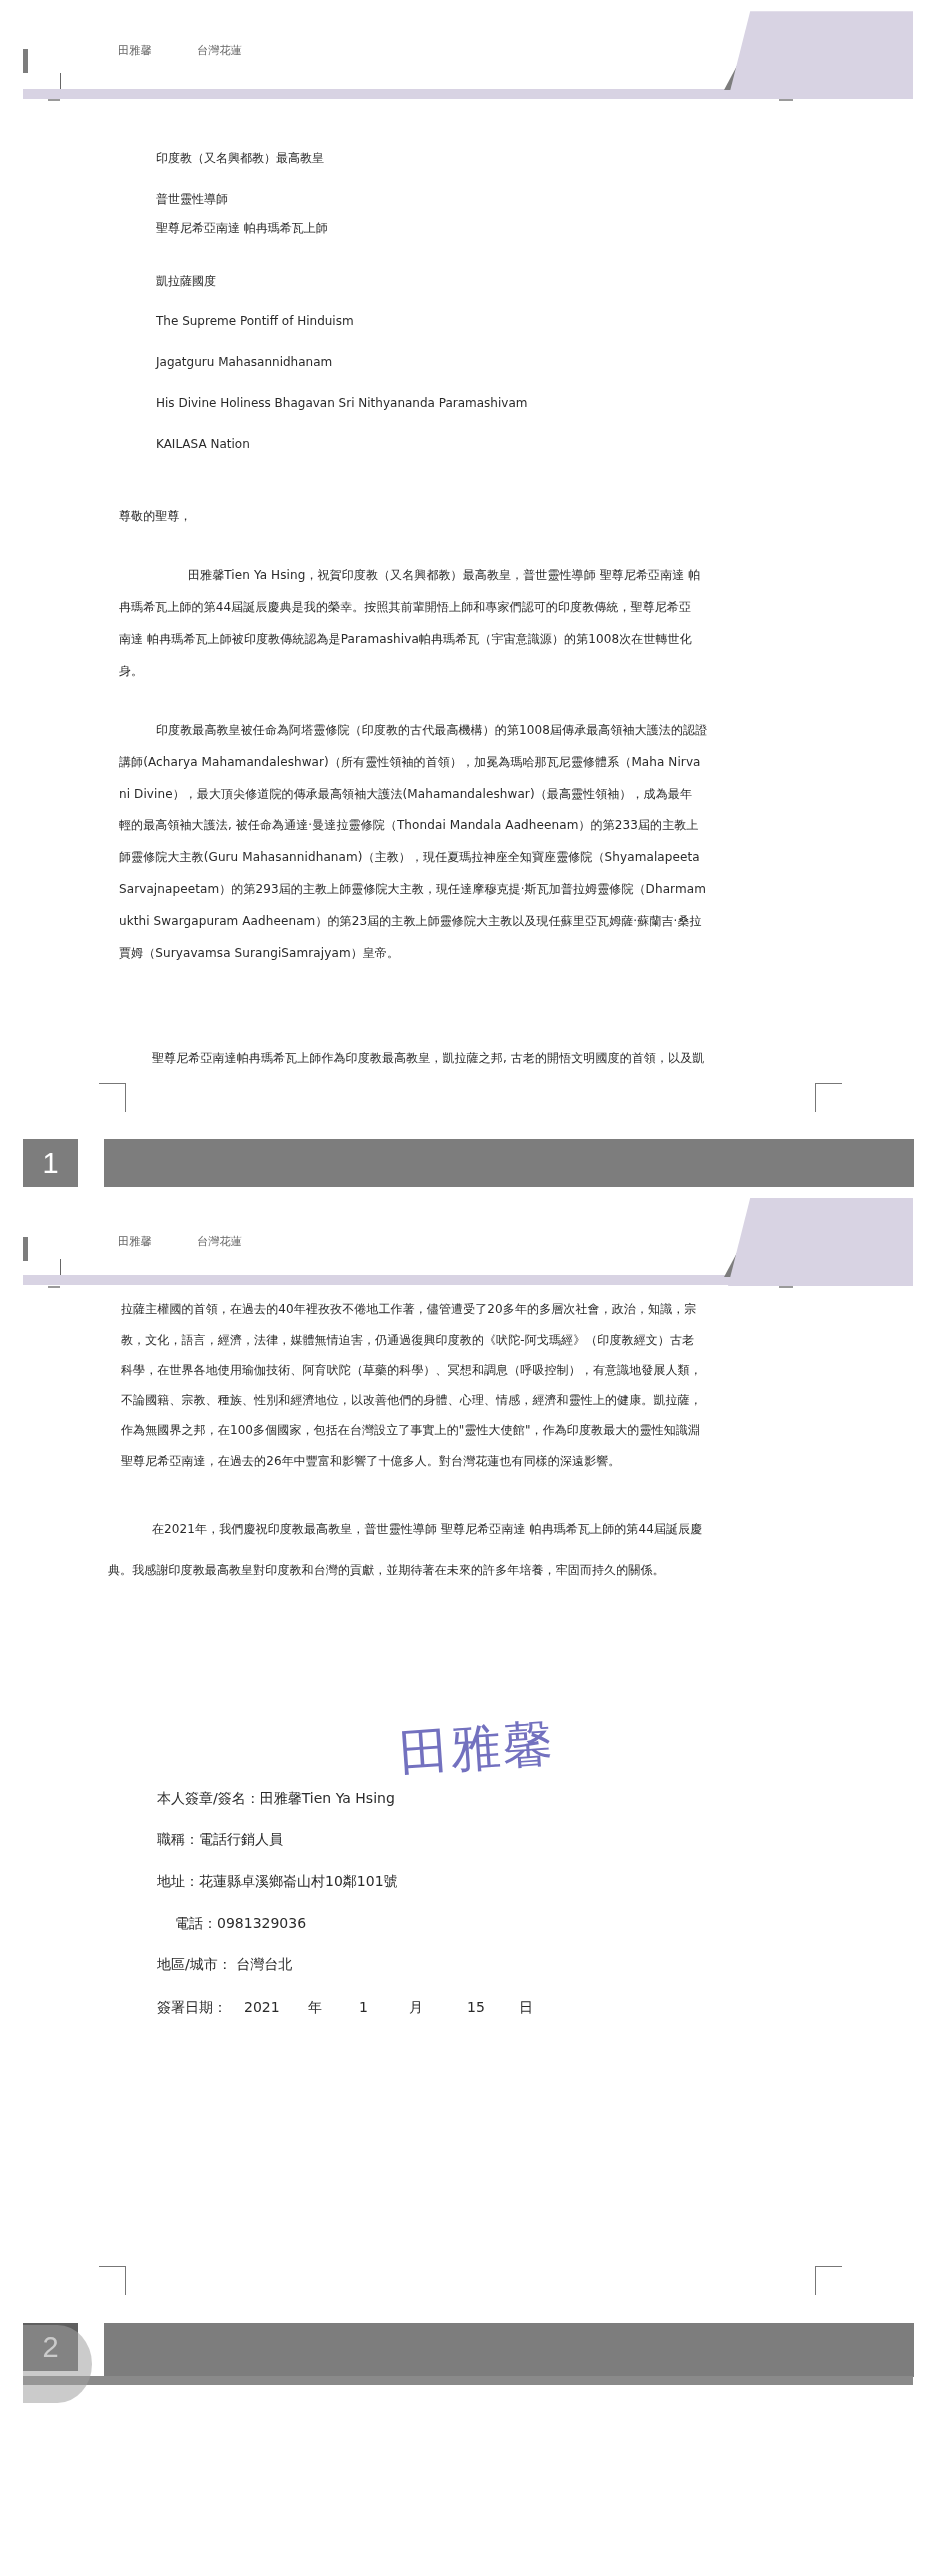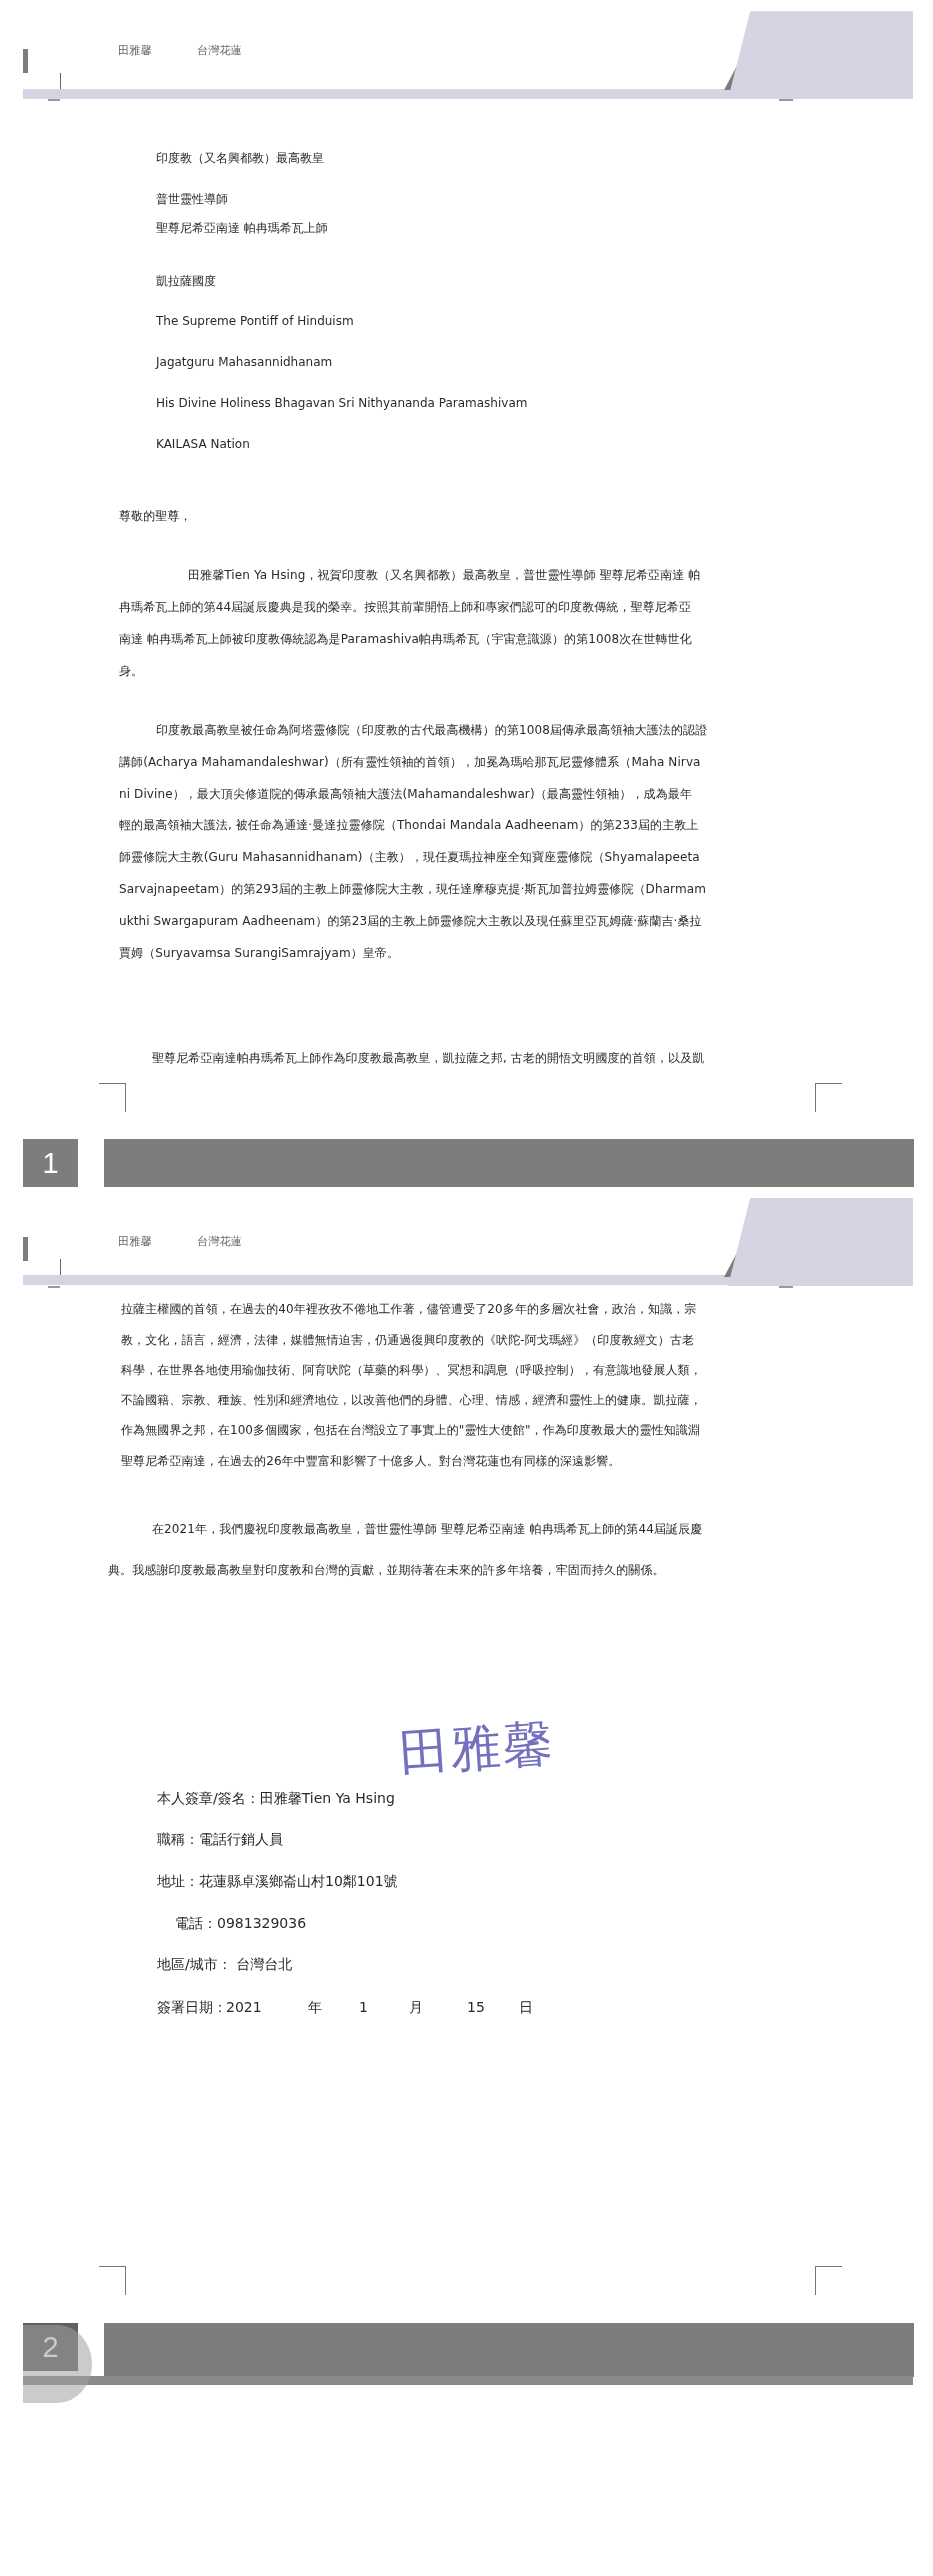--- a/index.html
+++ b/index.html
@@ -117,21 +117,21 @@
 
 <div>
   <div class="sig-hand" style="left:399px; top:1715px;">田雅馨</div>
   <div class="line" style="left:157px; top:1790px;">本人簽章/簽名：田雅馨Tien Ya Hsing</div>
   <div class="line" style="left:157px; top:1831px;">職稱：電話行銷人員</div>
   <div class="line" style="left:157px; top:1873px;">地址：花蓮縣卓溪鄉崙山村10鄰101號</div>
   <div class="line" style="left:150px; top:1915px;margin-left:25px;">電話：0981329036</div>
   <div class="line" style="left:157px; top:1956px;">地區/城市：  台灣台北</div>
   <div>
     <div class="line" style="left:157px; top:1999px;">簽署日期：</div>
-    <div class="line" style="left:226px; top:1999px;">2021</div>
+    <div class="line" style="left:244px; top:1999px;">2021</div>
     <div class="line" style="left:308px; top:1999px;">年</div>
     <div class="line" style="left:359px; top:1999px;">1</div>
     <div class="line" style="left:409px; top:1999px;">月</div>
     <div class="line" style="left:467px; top:1999px;">15</div>
     <div class="line" style="left:519px; top:1999px;">日</div>
   </div>
 </div>
 
 <div class="corner left" style="left:99px; top:2266px;"></div>
 <div class="corner right" style="left:815px; top:2266px;"></div>

